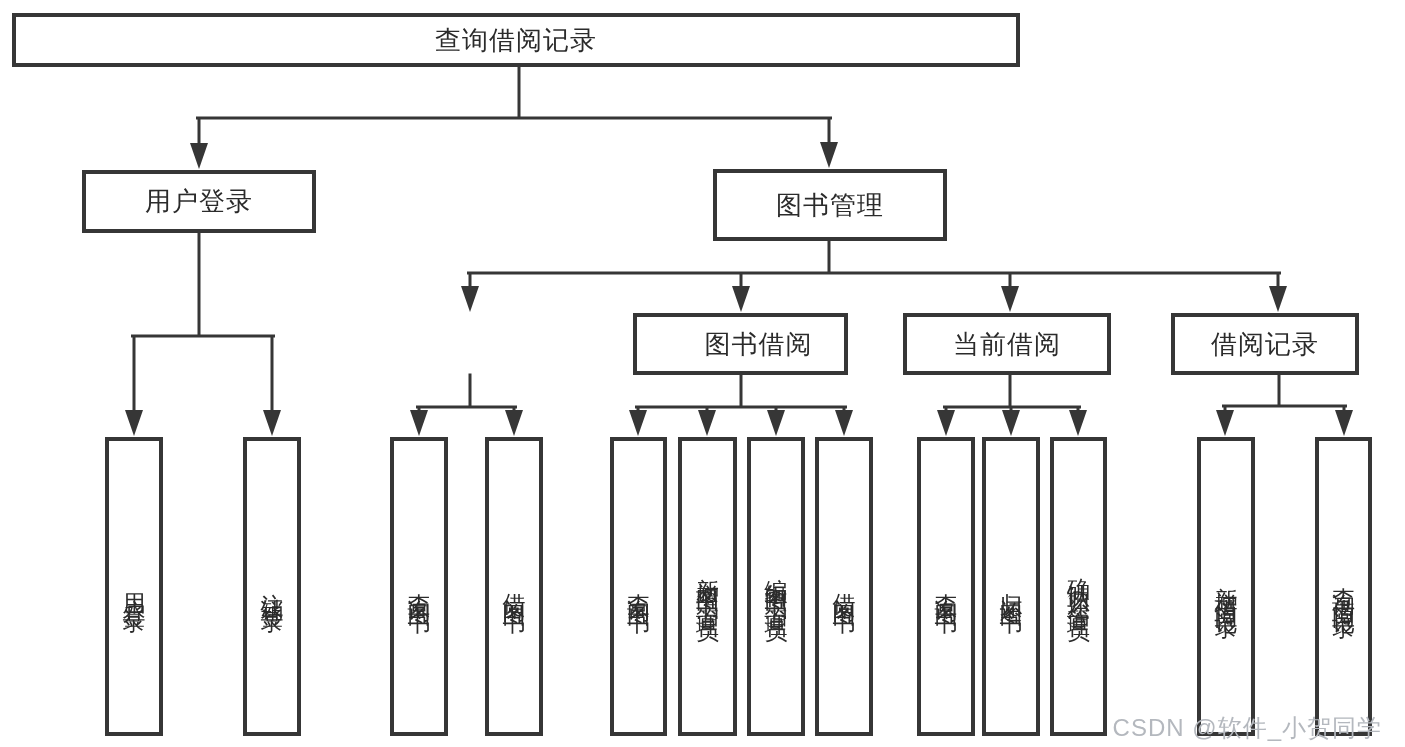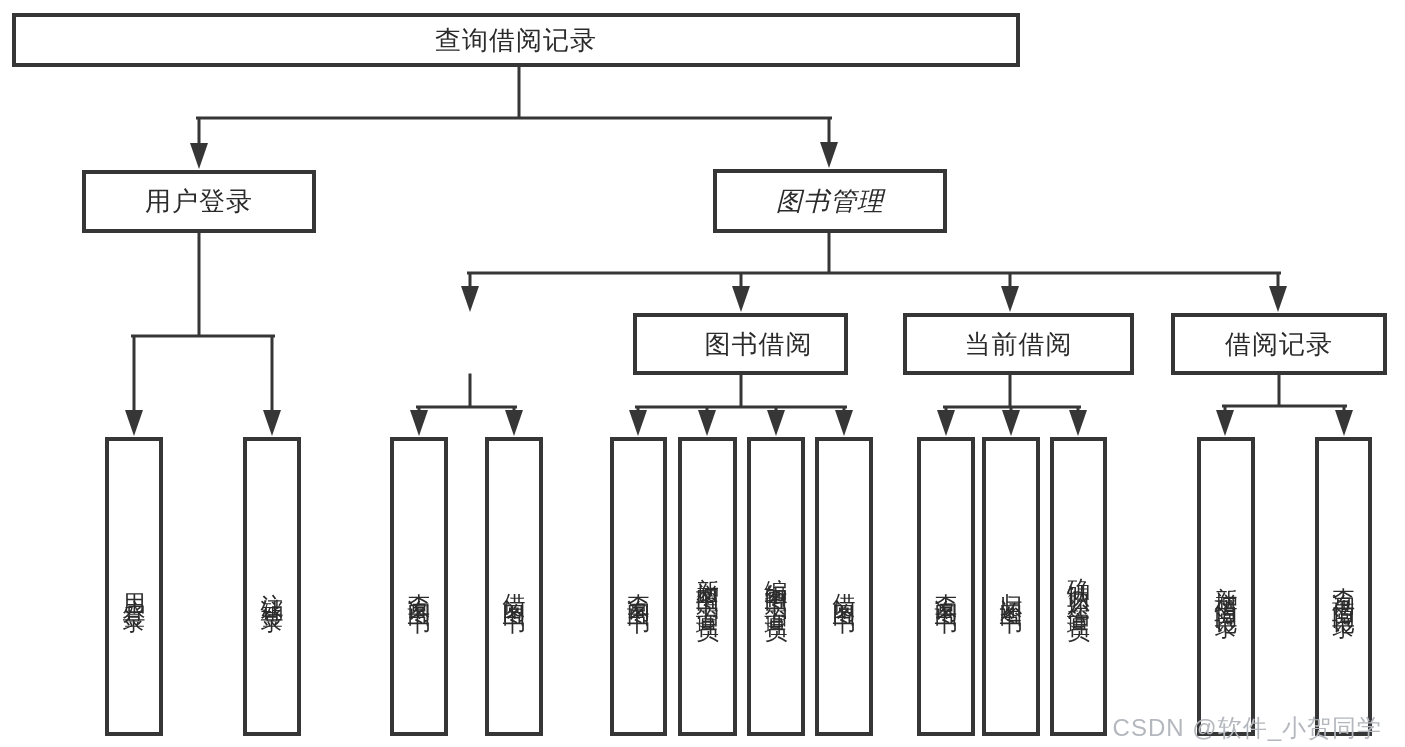--- a/index.html
+++ b/index.html
@@ -106,31 +106,31 @@
     </g>
   </svg>
 
   <div class="node" style="left:12px; top:13px; width:1008px; height:54px;">
     <span class="hlabel">查询借阅记录</span>
   </div>
 
   <div class="node" style="left:82px; top:170px; width:234px; height:63px;">
     <span class="hlabel">用户登录</span>
   </div>
-  <div class="node" style="left:713px; top:169px; width:234px; height:64px;font-style:italic;">
+  <div class="node" style="left:713px; top:169px; width:234px; height:72px;">
     <span class="hlabel">图书管理</span>
   </div>
 
   <div class="node" style="left:633px; top:313px; width:215px; height:62px;padding-left:36px;">
     <span class="hlabel">图书借阅</span>
   </div>
-  <div class="node" style="left:903px; top:313px; width:231px; height:62px;">
+  <div class="node" style="left:903px; top:313px; width:208px; height:62px;">
     <span class="hlabel">当前借阅</span>
   </div>
-  <div class="node" style="left:1171px; top:313px; width:216px; height:62px;">
+  <div class="node" style="left:1171px; top:313px; width:188px; height:62px;">
     <span class="hlabel">借阅记录</span>
   </div>
 
   <div class="node leaf" style="left:105px; top:437px; width:58px; height:299px;">
     <span class="vlabel">用户登录</span>
   </div>
   <div class="node leaf" style="left:243px; top:437px; width:58px; height:299px;">
     <span class="vlabel">注销登录</span>
   </div>
 

